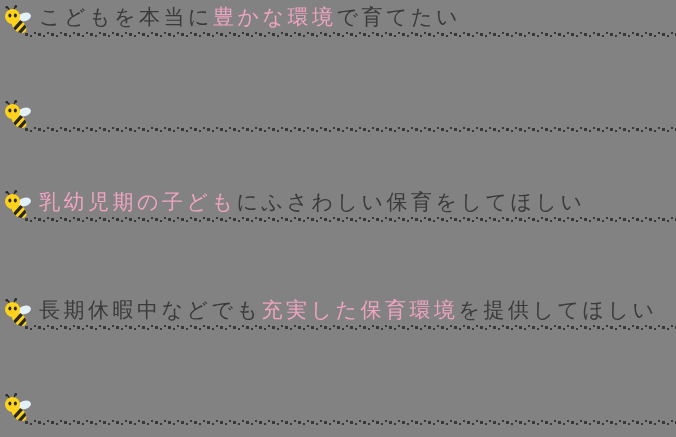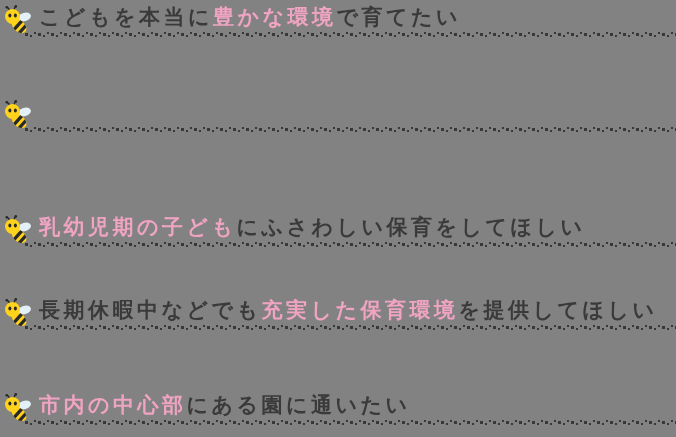--- a/index.html
+++ b/index.html
@@ -20,37 +20,37 @@
     font-family: "DejaVu Sans", "Liberation Sans", sans-serif;
   }
   .row {
     position: absolute;
     left: 0;
     width: 676px;
     height: 40px;
   }
   .row:nth-of-type(1) { top: 4px; }
   .row:nth-of-type(2) { top: 99px; }
-  .row:nth-of-type(3) { top: 214px; }
+  .row:nth-of-type(3) { top: 189px; }
   .row:nth-of-type(4) { top: 297px; }
   .row:nth-of-type(5) { top: 392px; }
   .bee {
     position: absolute;
     left: 2px;
     top: 1px;
     width: 30px;
     height: 32px;
   }
   .line-text {
     position: absolute;
     left: 39px;
     top: 0;
     white-space: nowrap;
     font-size: 21px;
-    font-weight: 700;
+    font-weight: 400;
     letter-spacing: 3.5px;
     line-height: 26px;
     color: var(--text);
   }
   .line-text .accent { color: var(--accent); }
   .line-text .normal { color: var(--text); }
   .dots {
     position: absolute;
     left: 25px;
     right: 0;
@@ -181,15 +181,14 @@
       <ellipse cx="17" cy="21" rx="8.6" ry="5.6" fill="var(--bee-yellow)"></ellipse>
       <g clip-path="url(#bc4)">
         <rect x="14" y="13" width="3.3" height="16" fill="var(--bee-dark)"></rect>
         <rect x="20.2" y="13" width="3.3" height="16" fill="var(--bee-dark)"></rect>
       </g>
     </g>
     <circle cx="10.5" cy="11.5" r="7.5" fill="var(--bee-yellow)"></circle>
     <ellipse cx="7.9" cy="10.5" rx="1.5" ry="2.1" fill="var(--bee-dark)"></ellipse>
     <ellipse cx="13.4" cy="10.5" rx="1.5" ry="2.1" fill="var(--bee-dark)"></ellipse>
   </svg>
-  <div class="line-text"><span class="accent">市内の中心部</span><span class="normal">にある園に通いたい</span></div>
   <div class="dots"></div>
 </div>
 
 </body></html>

